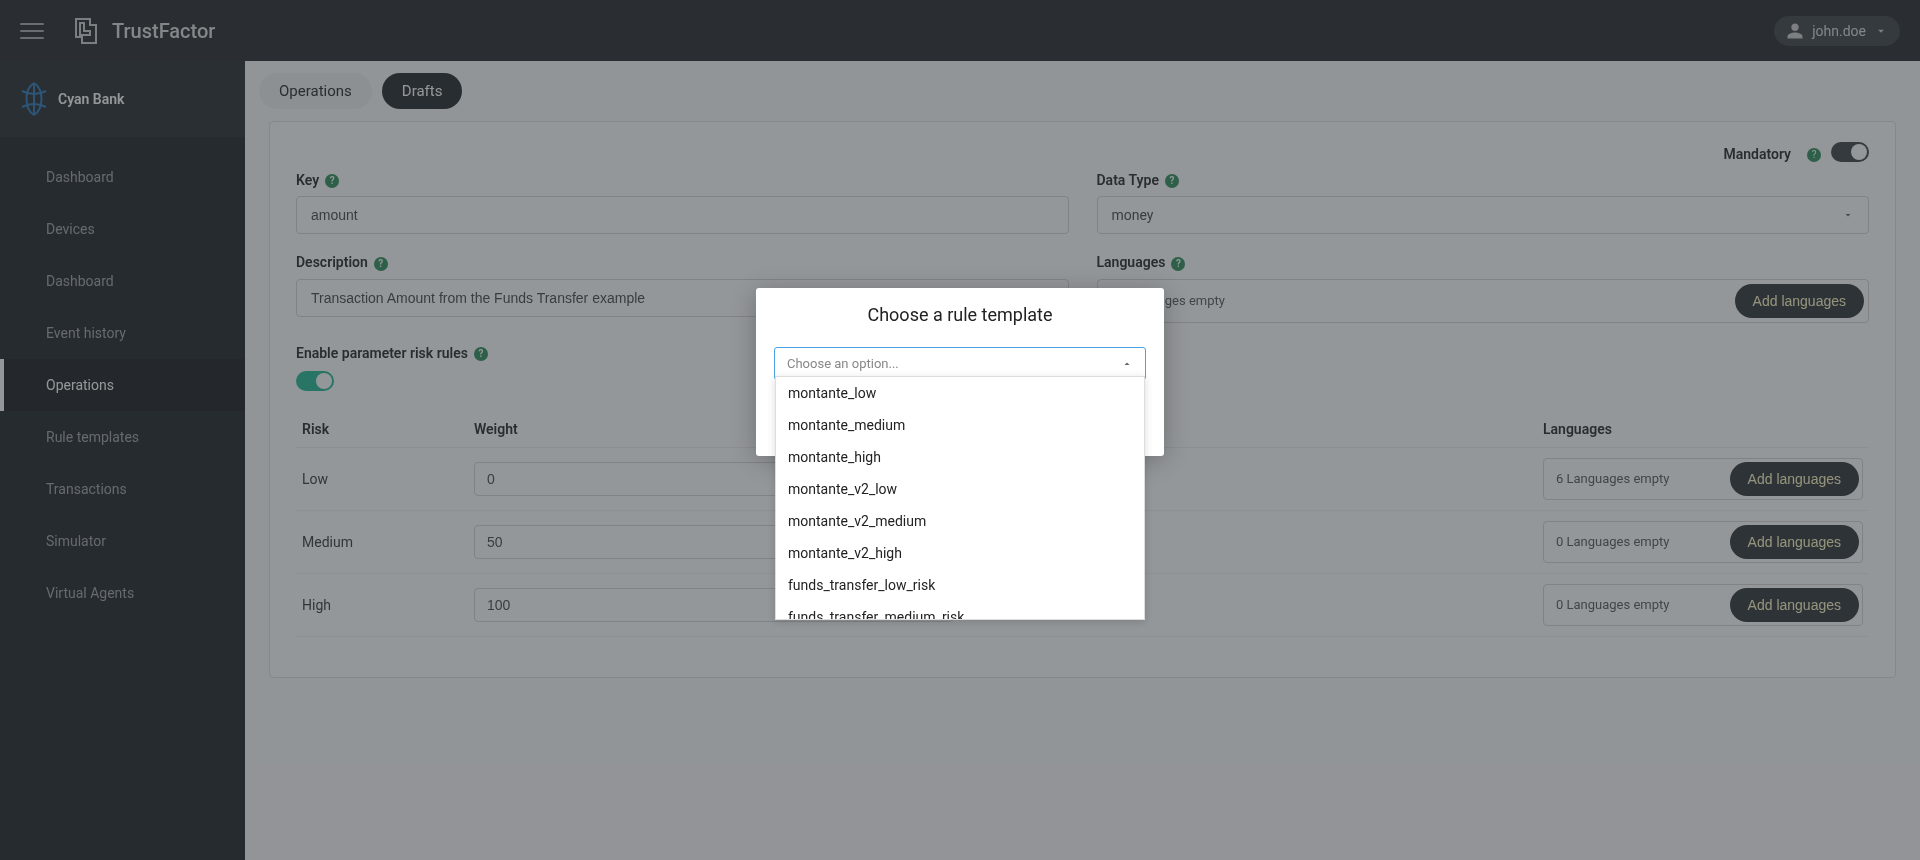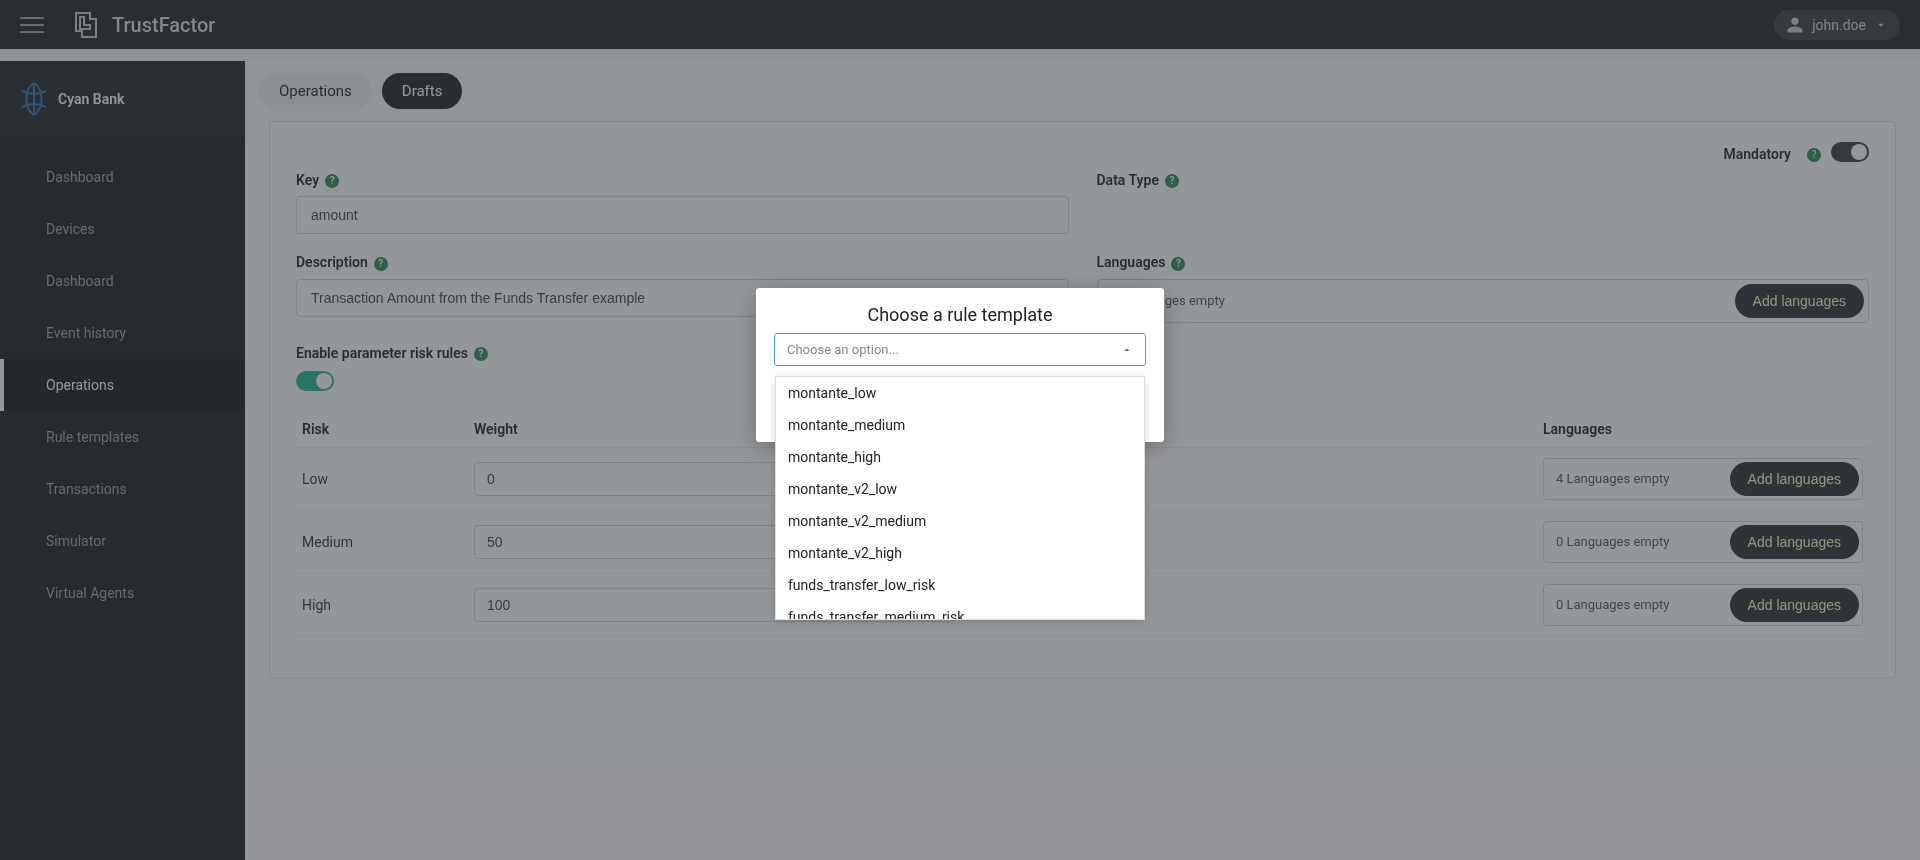--- a/index.html
+++ b/index.html
@@ -9,21 +9,21 @@
   width: 1920px;
   height: 860px;
   overflow: hidden;
   position: relative;
   font-size: 14px;
   color: #333;
 }
 
 
 .topbar {
-  height: 49px;
+  height: 61px;
   background: #22252a;
   display: flex;
   align-items: center;
   padding: 0 20px;
   color: #ddd;
   position: relative;
 }
 .hamburger {
   width: 24px; height: 24px;
   display: flex; flex-direction: column; justify-content: center; gap: 5px;
@@ -120,21 +120,21 @@
 
 
 .overlay {
   position:absolute; inset:0; background:rgba(50,55,60,0.52);
 }
 .modal {
   position:absolute; top:288px; left:50%; transform:translateX(-50%);
   width:408px; background:#fff; border-radius:3px; box-shadow:0 4px 24px rgba(0,0,0,0.25);
   padding:16px 18px 22px;
 }
-.modal-title { text-align:center; font-size:18px; color:#222; margin-bottom:8px; }
+.modal-title { text-align:center; font-size:18px; color:#222; margin-bottom:22px; }
 .modal-select {
   border:1.5px solid #4aa3e0; border-radius:3px; padding:8px 12px; display:flex; justify-content:space-between; align-items:center; color:#888; font-size:13px; cursor:pointer;
 }
 .modal-buttons { display:flex; justify-content:center; gap:10px; margin-top:18px; }
 .btn-round { border-radius:20px; padding:10px 26px; font-size:14px; border:none; cursor:pointer; }
 .btn-secondary { background:#e9eaec; color:#222; }
 .btn-primary { background:#2b2e33; color:#fff; }
 
 .dropdown {
   position:absolute; top:376px; left:50%; transform:translateX(-50%);
@@ -217,20 +217,26 @@
         </div>
     </div>
 
     <div class="form-grid">
       <div class="form-field">
         <label><span>Key</span><span class="help-dot">?</span></label>
         <input class="text-input" value="amount" style="">
       </div>
       <div class="form-field">
         <label><span>Data Type</span><span class="help-dot">?</span></label>
+        <div class="select-input">
+          <span>money</span>
+          <svg class="select-chev" viewBox="0 0 24 24">
+              <path d="M7 10l5 5 5-5z" fill="#666"></path>
+            </svg>
+        </div>
       </div>
       <div class="form-field">
         <label><span>Description</span><span class="help-dot">?</span></label>
         <input class="text-input" value="Transaction Amount from the Funds Transfer example" style="">
       </div>
       <div class="form-field">
         <label><span>Languages</span><span class="help-dot">?</span></label>
         <div class="lang-row">
           <span class="lang-status">0 Languages empty</span>
           <button class="btn-dark">Add languages</button>
@@ -253,21 +259,21 @@
         <div>Weight</div>
         <div></div>
         <div>Languages</div>
       </div>
 
       <div class="rules-row">
         <div>Low</div>
         <div><input class="text-input" value="0" style=""></div>
         <div></div>
         <div class="lang-row">
-          <span class="lang-status">4 Languages empty</span>
+          <span class="lang-status">6 Languages empty</span>
           <button class="btn-dark">Add languages</button>
         </div>
       </div>
 
       <div class="rules-row">
         <div>Medium</div>
         <div><input class="text-input" value="50" style=""></div>
         <div></div>
         <div class="lang-row">
           <span class="lang-status">0 Languages empty</span>

